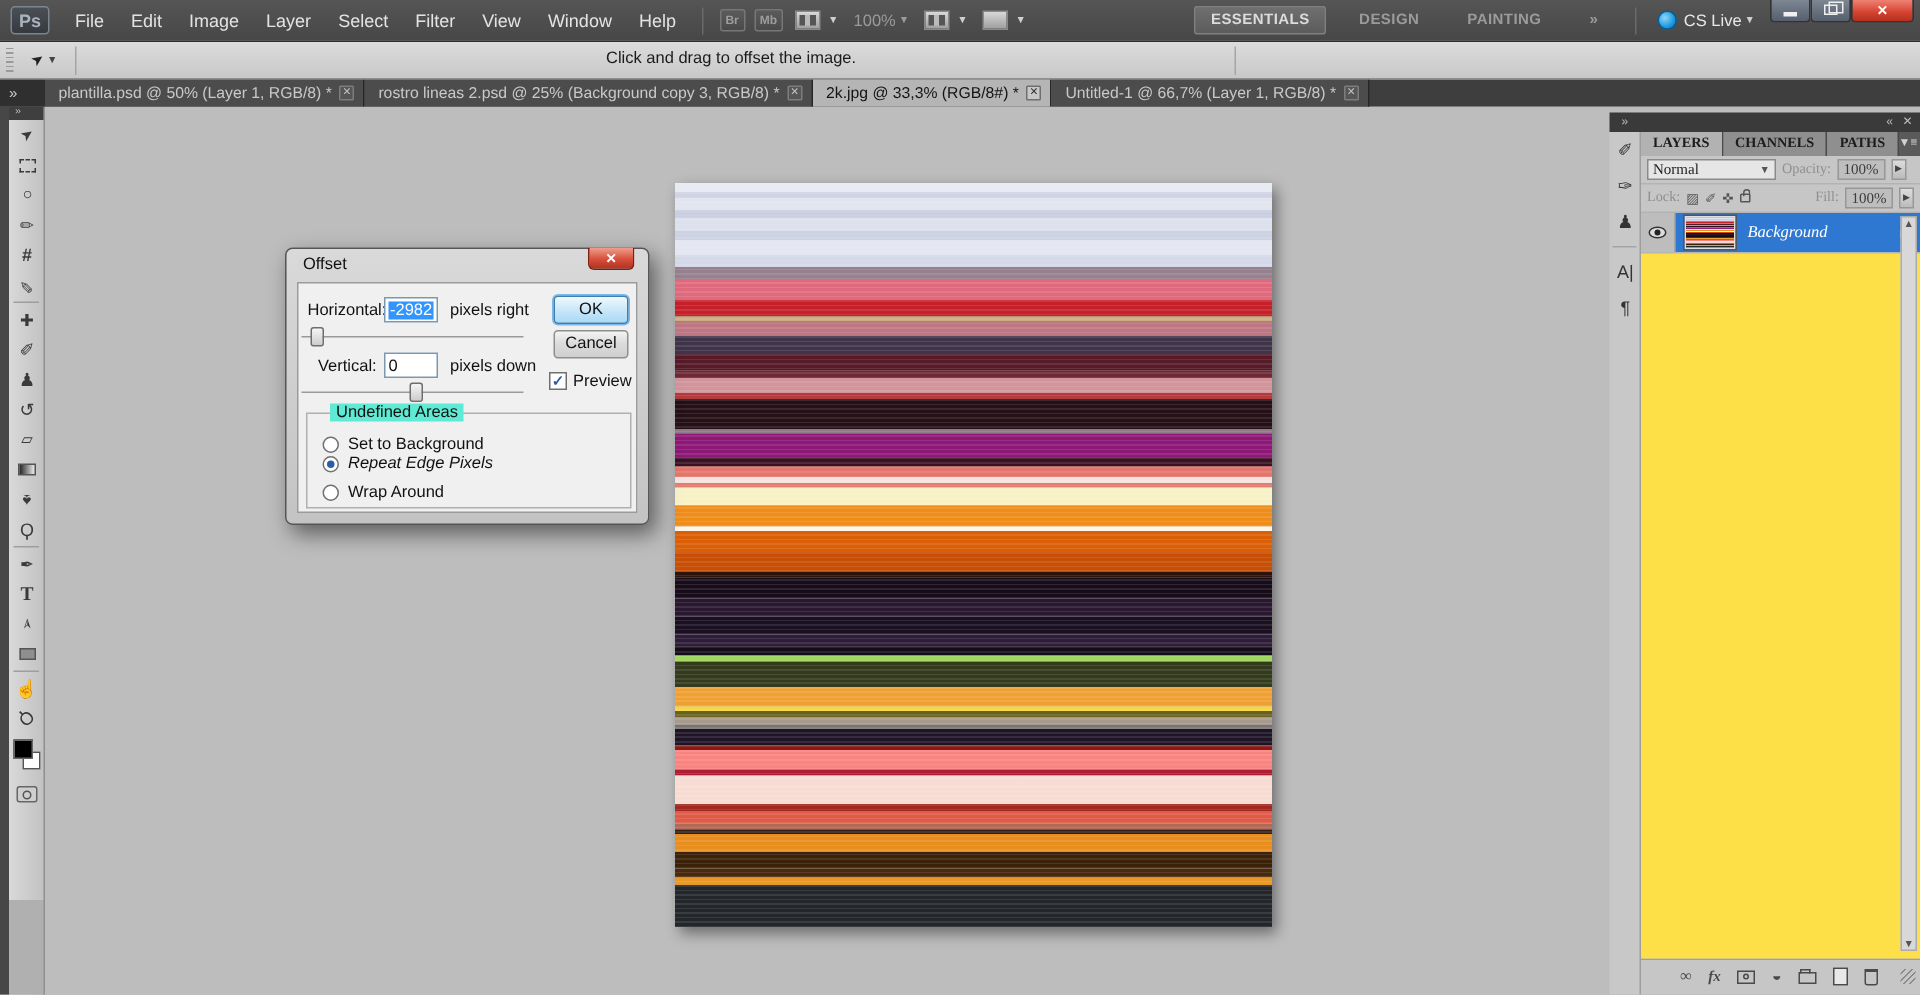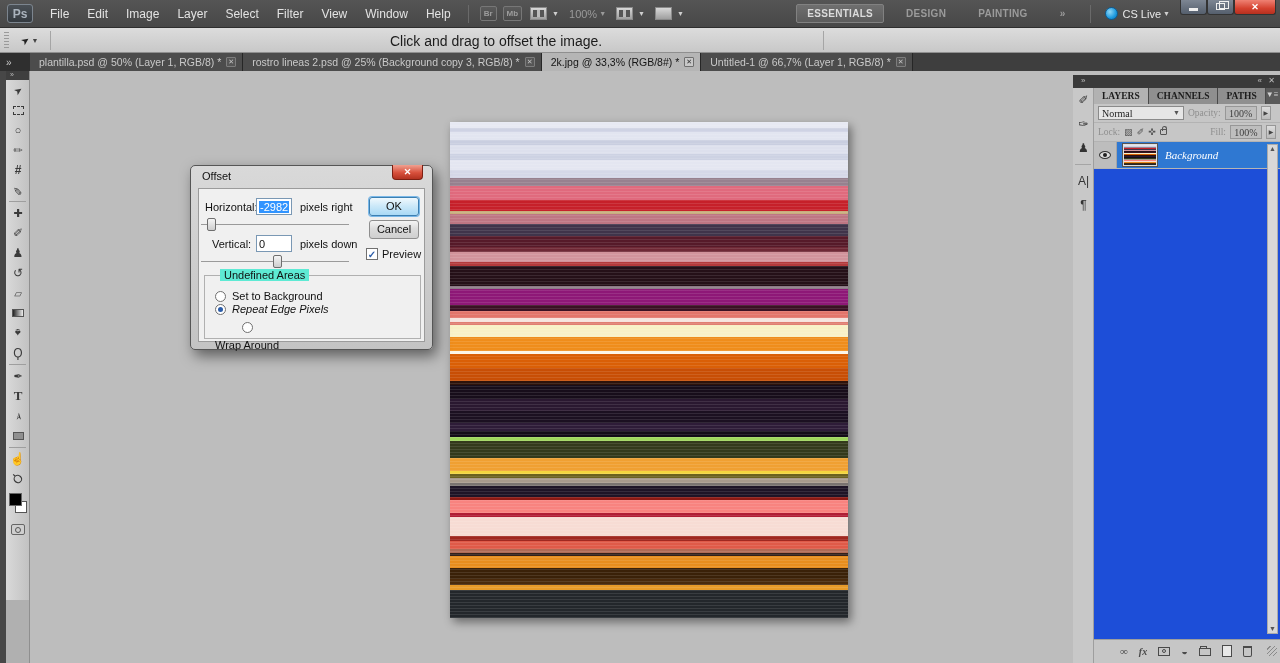--- a/index.html
+++ b/index.html
@@ -42,21 +42,21 @@
 
   
   #options-bar { position:absolute; left:0; top:28px; width:1280px; height:25px;
                  background:linear-gradient(#dcdcdc,#c8c8c8); border-bottom:1px solid #8f8f8f;
                  display:flex; align-items:center; z-index:29; }
   #options-grip { width:5px; height:16px; margin:0 6px 0 4px;
                   background:repeating-linear-gradient(#9a9a9a 0 1px, transparent 1px 3px); }
   #move-tool-chip { display:flex; align-items:center; color:#333; font-size:11px; padding:0 6px; }
   #move-tool-chip .glyph { transform:rotate(-35deg); display:inline-block; font-size:10px; color:#222; }
   .opt-divider { width:1px; height:19px; background:#a5a5a5; margin:0 6px; }
-  #options-hint { position:absolute; left:390px; top:5px; font-size:14px; color:#1b1b1b; }
+  #options-hint { position:absolute; left:404px; top:5px; font-size:11px; color:#1b1b1b; }
 
   
   #tab-bar { position:absolute; left:0; top:53px; width:1280px; height:18px; background:#3e3e3e; display:flex; z-index:28; }
   #tabbar-chevron { width:30px; height:18px; background:#2f2f2f; color:#c9c9c9; font-size:10px;
                     display:flex; align-items:center; padding-left:6px; }
   .doc-tab { display:flex; align-items:center; gap:5px; padding:0 6px 0 9px; font-size:10.5px;
              border-right:1px solid #262626; white-space:nowrap; }
   .doc-tab.inactive { background:#4c4c4c; color:#c9c9c9; }
   .doc-tab.active   { background:#b5b5b5; color:#141414; }
   .tab-close { width:10px; height:10px; font-size:7px; line-height:8px; text-align:center; border-radius:1px; }
@@ -145,21 +145,21 @@
   #blend-select .arr { margin-left:auto; font-size:7px; color:#555; }
   .small-label { font-size:9.5px; color:#8f8f8f; }
   .val-box { width:32px; height:14px; background:#bebebe; border:1px solid #979797; font-size:10px; color:#3d3d3d;
              display:flex; align-items:center; justify-content:center; }
   .spin-btn { width:10px; height:14px; border:1px solid #979797; background:linear-gradient(#ddd,#bbb);
               font-size:6px; color:#444; text-align:center; line-height:13px; }
   .lock-icons { display:flex; gap:4px; align-items:center; color:#555; font-size:9px; }
   .padlock { width:7px; height:6px; border:1px solid #555; border-radius:1px; position:relative; display:inline-block; }
   .padlock:before { content:""; position:absolute; left:1px; top:-4px; width:3px; height:4px;
                     border:1px solid #555; border-bottom:none; border-radius:3px 3px 0 0; }
-  #layers-list { position:relative; height:497px; background:#1d4ed8; }
+  #layers-list { position:relative; height:497px; background:#fde047; }
   #layer-row { display:flex; height:27px; border-bottom:1px solid #b5b5b5; }
   #eye-cell { width:23px; background:#bdbdbd; border-right:1px solid #a5a5a5; display:flex; align-items:center; justify-content:center; }
   .eye { width:12px; height:8px; border:1px solid #333; border-radius:50%; position:relative; background:#ddd; }
   .eye:after { content:""; position:absolute; left:3px; top:1px; width:4px; height:4px; border-radius:50%; background:#222; }
   #layer-main { flex:1; background:#2f78d2; display:flex; align-items:center; padding:0 6px; gap:8px; }
   #layer-thumb { width:34px; height:22px; border:1px solid #dfdfdf; outline:1px solid #555; }
   #layer-name { color:#fff; font-size:11px; font-style:italic; }
   #layer-lock { margin-left:auto; }
   #layer-lock .padlock, #layer-lock .padlock:before { border-color:#ffffff; }
   #list-scrollbar { position:absolute; right:2px; top:2px; width:11px; height:490px; background:#d8d8d8;
@@ -443,21 +443,21 @@
       <span id="group-legend">Undefined Areas</span>
       <div id="undefined-areas-options">
           <div class="radio-row" style="top: 14px;">
             <span class="radio"></span>
             <span>Set to Background</span>
           </div>
           <div class="radio-row" style="top: 27px; font-style: italic;">
             <span class="radio on"></span>
             <span>Repeat Edge Pixels</span>
           </div>
-          <div class="radio-row" style="top: 46px; flex-direction: column;">
+          <div class="radio-row" style="top: 46px;">
             <span class="radio"></span>
             <span>Wrap Around</span>
           </div>
         </div>
     </div>
   </div>
 </div>
 
 <div id="dock">
   <div id="dock-header">

